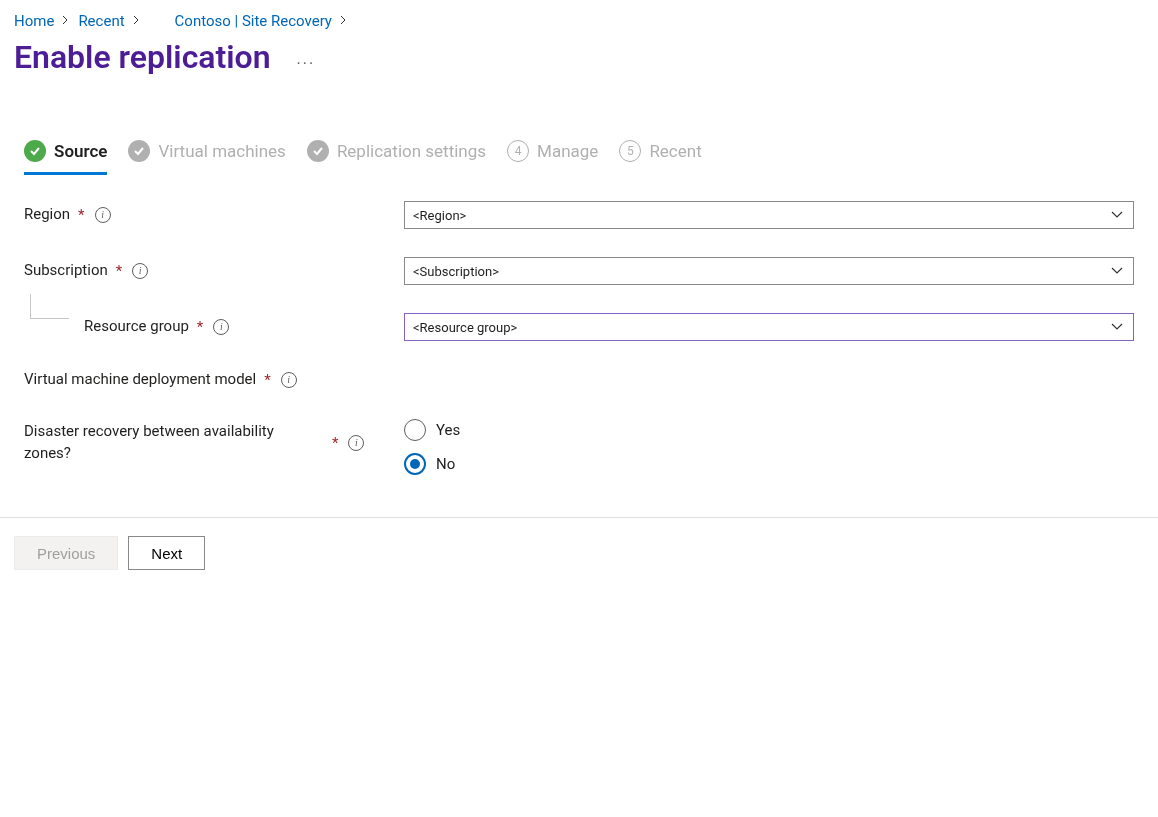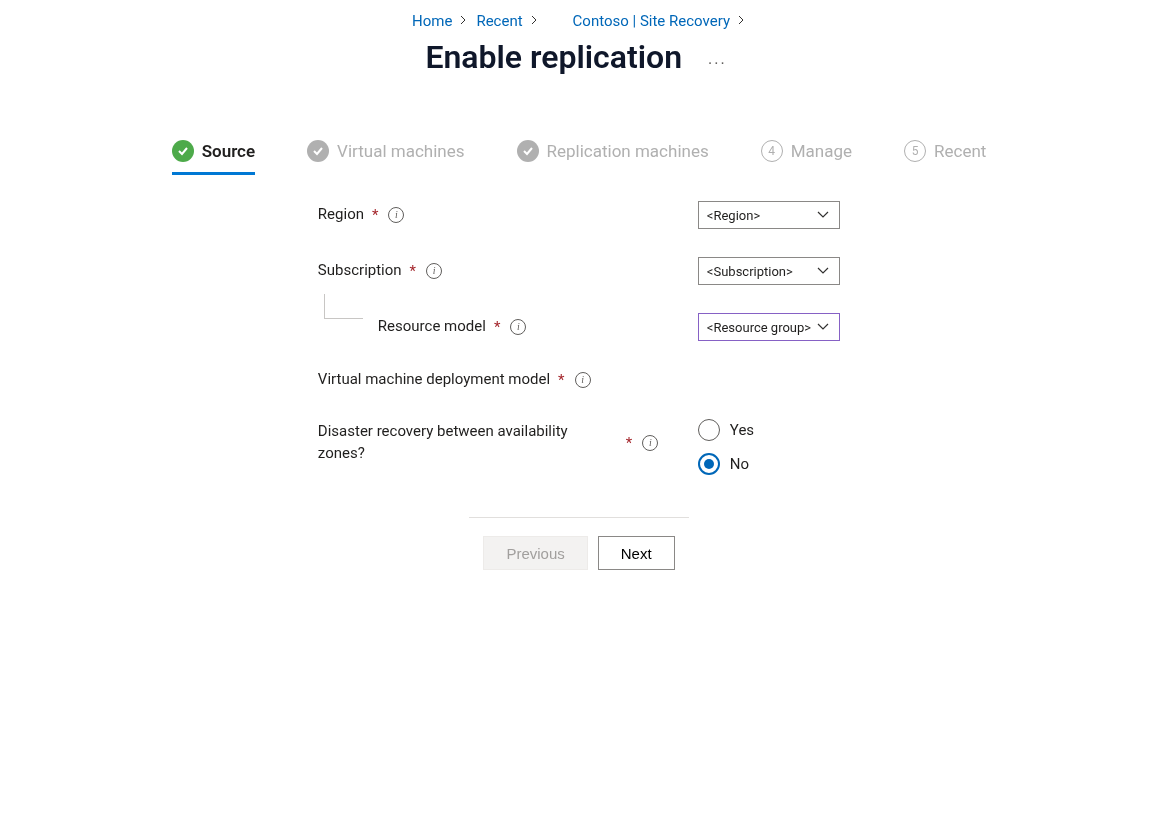--- a/index.html
+++ b/index.html
@@ -27,21 +27,20 @@
   }
 
   .page {
     display:flex;
     flex-direction:column;
     width:1158px;
     height:584px;
     box-sizing:border-box;
     position:relative;
     background:#ffffff;
-    align-items:center;
   }
 
   
   .breadcrumbs {
     display:flex;
     align-items:center;
     gap:8px;
     padding: 12px 14px 0 14px;
     font-size:15px;
     color: var(--link-color);
@@ -61,37 +60,37 @@
   
   .title-row {
     display:flex;
     align-items:center;
     padding: 8px 14px 4px 14px;
   }
   .title-row h1 {
     margin:0;
     font-size:32px;
     font-weight:600;
-    color:#0f172a;
+    color:#4c1d95;
   }
   .more-dots {
     margin-left:20px;
     color: var(--muted-color);
     letter-spacing:2px;
     padding: 6px;
     cursor:pointer;
     position: relative;
     top: 6px;
   }
 
   
   .steps {
     display:flex;
     align-items:center;
-    gap:52px;
+    gap:21px;
     padding: 60px 24px 0 24px;
   }
   .step {
     display:flex;
     align-items:center;
     gap:8px;
     cursor:pointer;
     color: var(--grey-tab);
     font-size:17px;
     padding-bottom:10px;
@@ -346,21 +345,21 @@
           </svg>
       </span>
       <span>Virtual machines</span>
     </div>
     <div class="step">
       <span class="step-icon-circle checked">
         <svg width="12" height="12" viewBox="0 0 12 12">
             <path d="M2 6 L5 9 L10 3" fill="none" stroke="#fff" stroke-width="2"></path>
           </svg>
       </span>
-      <span>Replication machines</span>
+      <span>Replication settings</span>
     </div>
     <div class="step">
       <span class="step-icon-circle num">4</span>
       <span>Manage</span>
     </div>
     <div class="step">
       <span class="step-icon-circle num">5</span>
       <span>Recent</span>
     </div>
   </div>
@@ -400,21 +399,21 @@
               </svg>
           </span>
         </div>
       </div>
     </div>
 
     <div class="form-row">
       <div class="label-col indent">
         <span class="indent-connector"></span>
         <div class="inner-indent">
-          <span class="label-text">Resource model</span>
+          <span class="label-text">Resource group</span>
           <span class="required">*</span>
           <span class="info-icon">i</span>
         </div>
       </div>
       <div class="control-col">
         <div class="dropdown focused">
           <span>&lt;Resource group&gt;</span>
           <span class="chevron">
             <svg width="14" height="10" viewBox="0 0 14 10">
                 <path d="M2 2 L7 7 L12 2" fill="none" stroke="#323130" stroke-width="1.2"></path>

